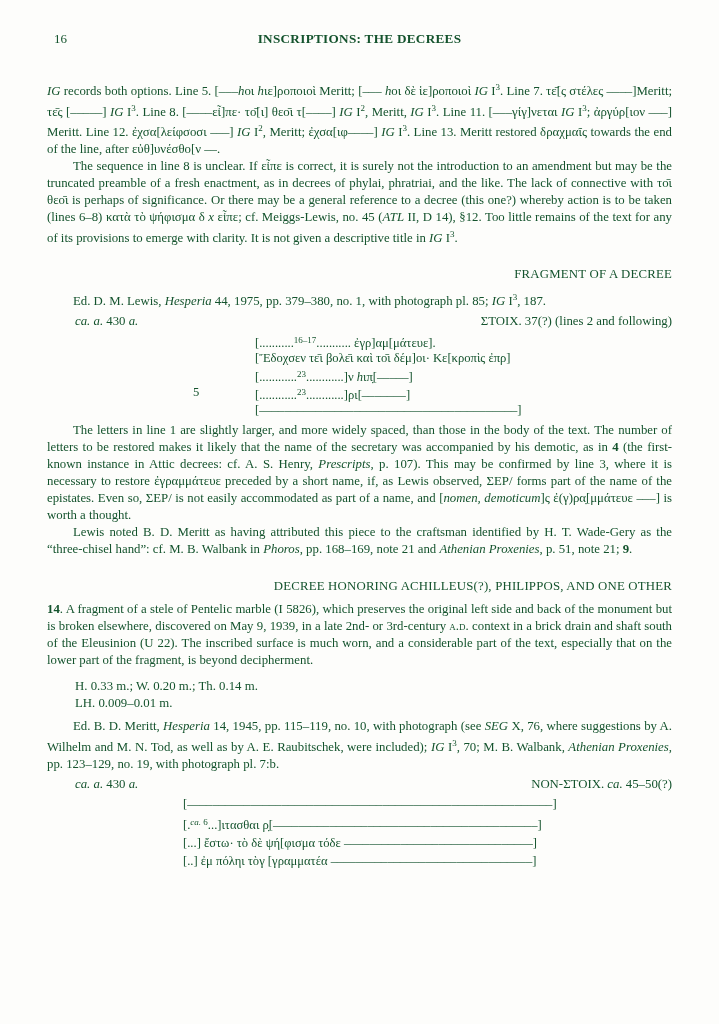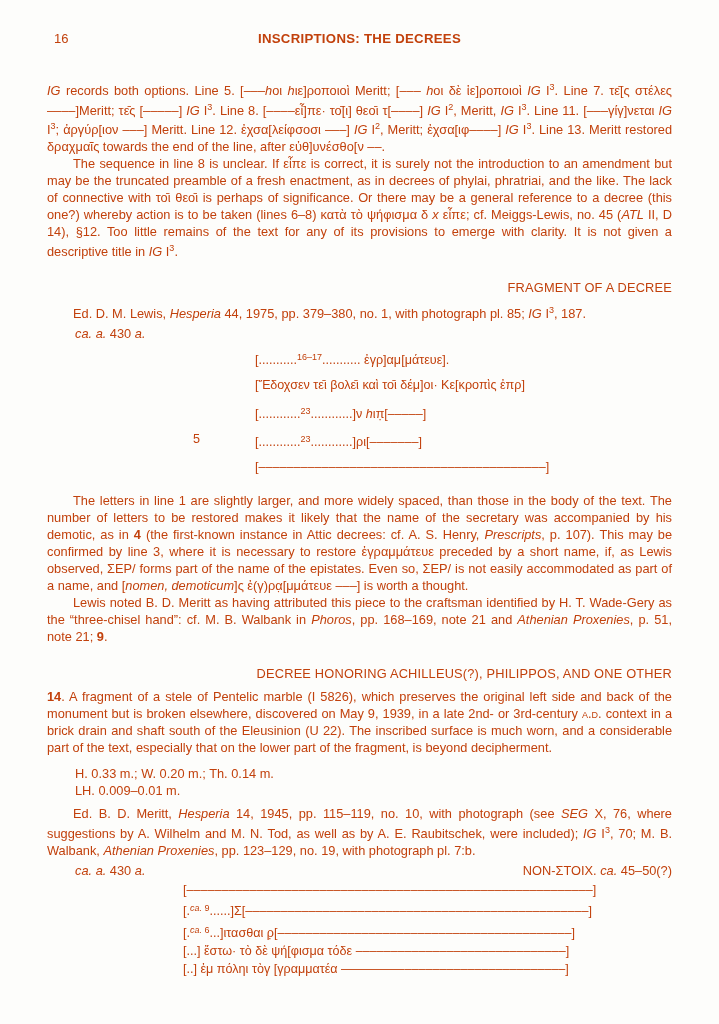--- a/index.html
+++ b/index.html
@@ -1,46 +1,46 @@
 <!DOCTYPE html>
 <html><head>
 <meta charset="utf-8">
 <style>
   html,body{margin:0;padding:0;background:#ffffff;}
   .page{
     position:relative;
     width:719px;height:1024px;
     margin:0;
     background:#fdfdfb;
-    color:#c2410c;
-    font-family:Liberation Sans, sans-serif;
+    color:#14532d;
+    font-family:Liberation Serif, serif;
     font-size:12.8px;
     line-height:17px;
     overflow:hidden;
   }
   .content{padding:30px 47px 0 47px;}
   .pagehead{position:relative;text-align:center;font-weight:bold;font-size:13.2px;letter-spacing:.3px;}
   .pagenum{position:absolute;left:7px;top:0;font-weight:normal;font-size:13px;letter-spacing:0;}
   p{margin:0;text-align:justify;}
   .mt{margin-top:32px;}
   .indent{text-indent:26px;}
   .secheading{text-align:right;margin:20px 0 6px 0;font-weight:normal;letter-spacing:.2px;}
   .meas{margin:9px 0 0 28px;}
   .measline{text-align:left;}
   .edline{margin-top:6px;text-indent:26px;}
   .daterow{display:flex;justify-content:space-between;margin-top:3px;padding-left:28px;}
   .daterow .right{text-align:right;}
   .gwrap1{margin:3px 0 0 208px;}
   .gwrap2{margin:2px 0 0 136px;}
   .gblock{font-size:12.6px;}
-  .gblock1 .gline{line-height:25px;}
+  .gblock1 .gline{line-height:15px;}
   .gblock2 .gline{line-height:18px;}
   .gline{position:relative;white-space:nowrap;text-align:left;}
   .gblock1 .lnum{position:absolute;left:-62px;top:0;}
-  .comm{margin-top:12px;}
+  .comm{margin-top:4px;}
   .lsup{font-size:9px;vertical-align:4.5px;}
   .sc{font-variant:small-caps;}
   em{font-style:italic;}
   strong{font-weight:bold;}
 </style>
 </head>
 <body>
 
 <div class="page">
   <div class="content">
@@ -53,20 +53,21 @@
     <p class="mt"><em>IG</em> records both options. Line 5. [–––<em>h</em>οι <em>h</em>ιε]ροποιοὶ Meritt; [––– <em>h</em>οι δὲ ἱε]ροποιοὶ <em>IG</em> I<span class="lsup">3</span>. Line 7. τε̄[ς στέλες ––––]Meritt; τε̄ς [–––––] <em>IG</em> I<span class="lsup">3</span>. Line 8. [––––εἶ]πε· το̄[ι] θεο̄ι τ[––––] <em>IG</em> I<span class="lsup">2</span>, Meritt, <em>IG</em> I<span class="lsup">3</span>. Line 11. [–––γίγ]νεται <em>IG</em> I<span class="lsup">3</span>; ἀργύρ[ιον –––] Meritt. Line 12. ἐχσα[λείφσοσι –––] <em>IG</em> I<span class="lsup">2</span>, Meritt; ἐχσα[ιφ––––] <em>IG</em> I<span class="lsup">3</span>. Line 13. Meritt restored δραχμαῖς towards the end of the line, after εὐθ]υνέσθο[ν ––.</p>
     <p class="indent">The sequence in line 8 is unclear. If εἶπε is correct, it is surely not the introduction to an amendment but may be the truncated preamble of a fresh enactment, as in decrees of phylai, phratriai, and the like. The lack of connective with το̄ι θεο̄ι is perhaps of significance. Or there may be a general reference to a decree (this one?) whereby action is to be taken (lines 6–8) κατὰ τὸ ψήφισμα δ <em>x</em> εἶπε; cf. Meiggs-Lewis, no. 45 (<em>ATL</em> II, D 14), §12. Too little remains of the text for any of its provisions to emerge with clarity. It is not given a descriptive title in <em>IG</em> I<span class="lsup">3</span>.</p>
 
     <div class="secheading">FRAGMENT OF A DECREE</div>
 
 
     <p class="edline">Ed. D. M. Lewis, <em>Hesperia</em> 44, 1975, pp. 379–380, no. 1, with photograph pl. 85; <em>IG</em> I<span class="lsup">3</span>, 187.</p>
 
     <div class="daterow">
       <span class="left"><em>ca. a.</em> 430 <em>a.</em></span>
+      <span class="right">ΣΤΟΙΧ. 37(?) (lines 2 and following)</span>
     </div>
 
     <div class="gwrap1">
       <div class="gblock gblock1">
           <div class="gline"><span class="gtext">[...........<span class="lsup">16–17</span>...........  ἐγρ]αμ[μάτευε].</span></div>
           <div class="gline"><span class="gtext">[Ἔδοχσεν τε̄ι βολε̄ι καὶ το̄ι δέμ]οι· Κε[κροπὶς ἐπρ]</span></div>
           <div class="gline"><span class="gtext">[............<span class="lsup">23</span>............]ν <em>h</em>ιπ̣[–––––]</span></div>
           <div class="gline"><span class="lnum">5</span><span class="gtext">[............<span class="lsup">23</span>............]ρι[–––––––]</span></div>
           <div class="gline"><span class="gtext">[–––––––––––––––––––––––––––––––––––––––––]</span></div>
         </div>
@@ -86,21 +87,20 @@
     <p class="edline">Ed. B. D. Meritt, <em>Hesperia</em> 14, 1945, pp. 115–119, no. 10, with photograph (see <em>SEG</em> X, 76, where suggestions by A. Wilhelm and M. N. Tod, as well as by A. E. Raubitschek, were included); <em>IG</em> I<span class="lsup">3</span>, 70; M. B. Walbank, <em>Athenian Proxenies</em>, pp. 123–129, no. 19, with photograph pl. 7:b.</p>
 
     <div class="daterow">
       <span class="left"><em>ca. a.</em> 430 <em>a.</em></span>
       <span class="right">NON-ΣΤΟΙΧ. <em>ca.</em> 45–50(?)</span>
     </div>
 
     <div class="gwrap2">
       <div class="gblock gblock2">
           <div class="gline"><span class="gtext">[––––––––––––––––––––––––––––––––––––––––––––––––––––––––––]</span></div>
-          <div class="gline"><span class="gtext">[.<span class="lsup"><em>ca. </em>9</span>......]Σ[–––––––––––––––––––––––––––––––––––––––––––––––––]</span></div>
           <div class="gline"><span class="gtext">[.<span class="lsup"><em>ca. </em>6</span>...]ιτασθαι ρ̣[––––––––––––––––––––––––––––––––––––––––––]</span></div>
           <div class="gline"><span class="gtext">[...] ἔστω·  τὸ δὲ ψή[φισμα τόδε ––––––––––––––––––––––––––––––]</span></div>
           <div class="gline"><span class="gtext">[..] ἐμ πόληι τὸγ [γραμματέα ––––––––––––––––––––––––––––––––]</span></div>
         </div>
     </div>
 
   </div>
 </div>
 
 </body></html>

